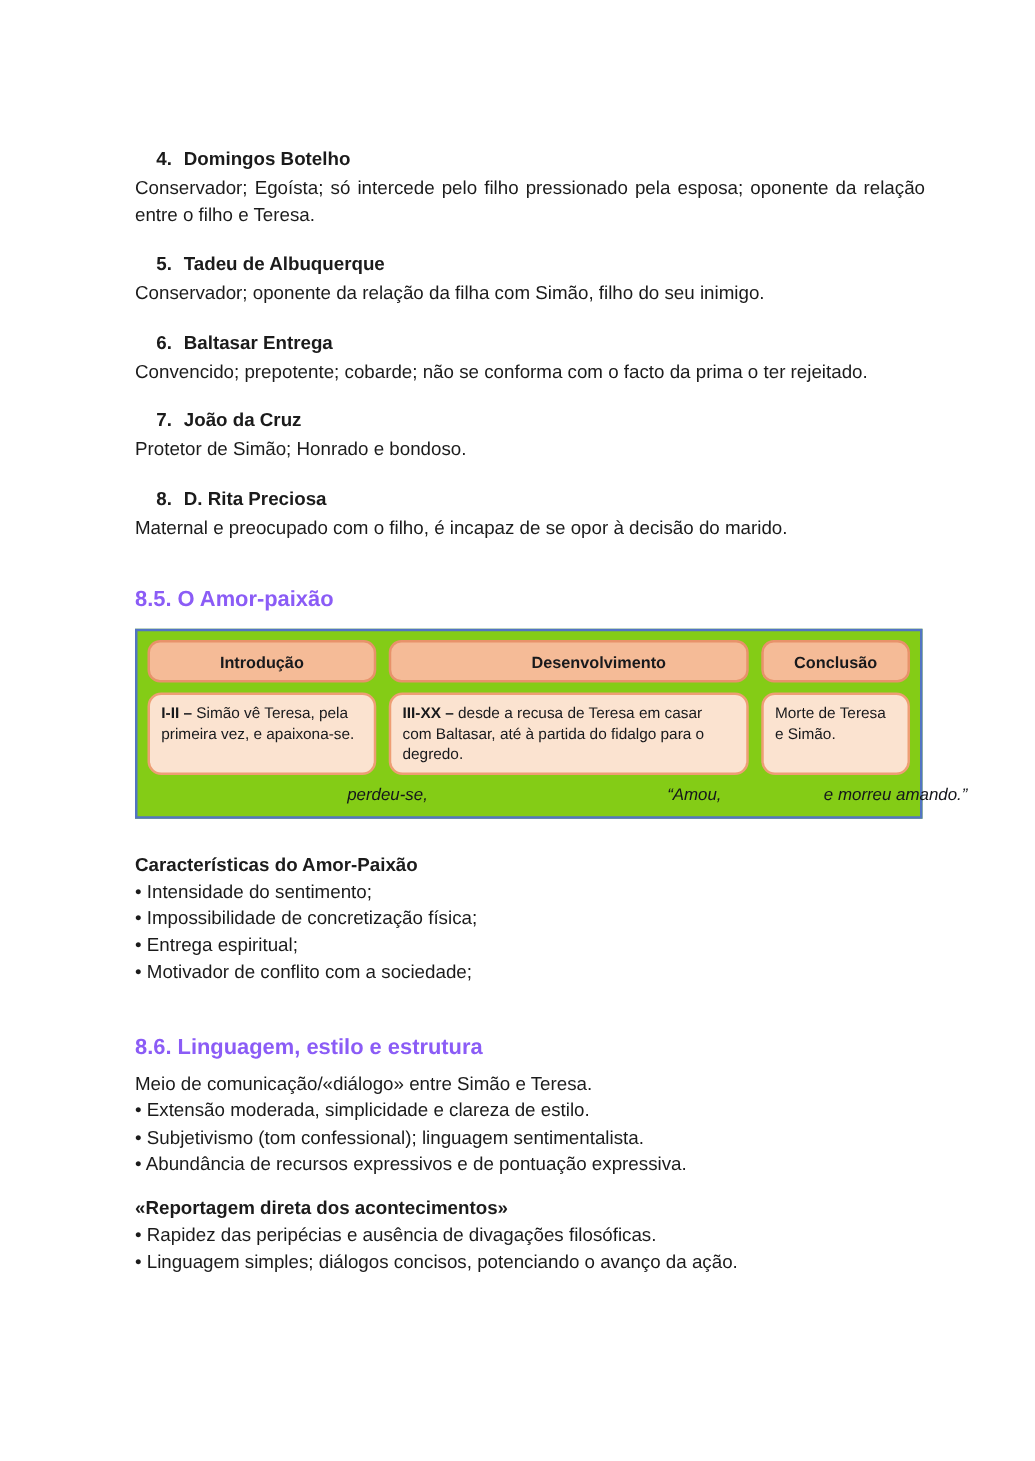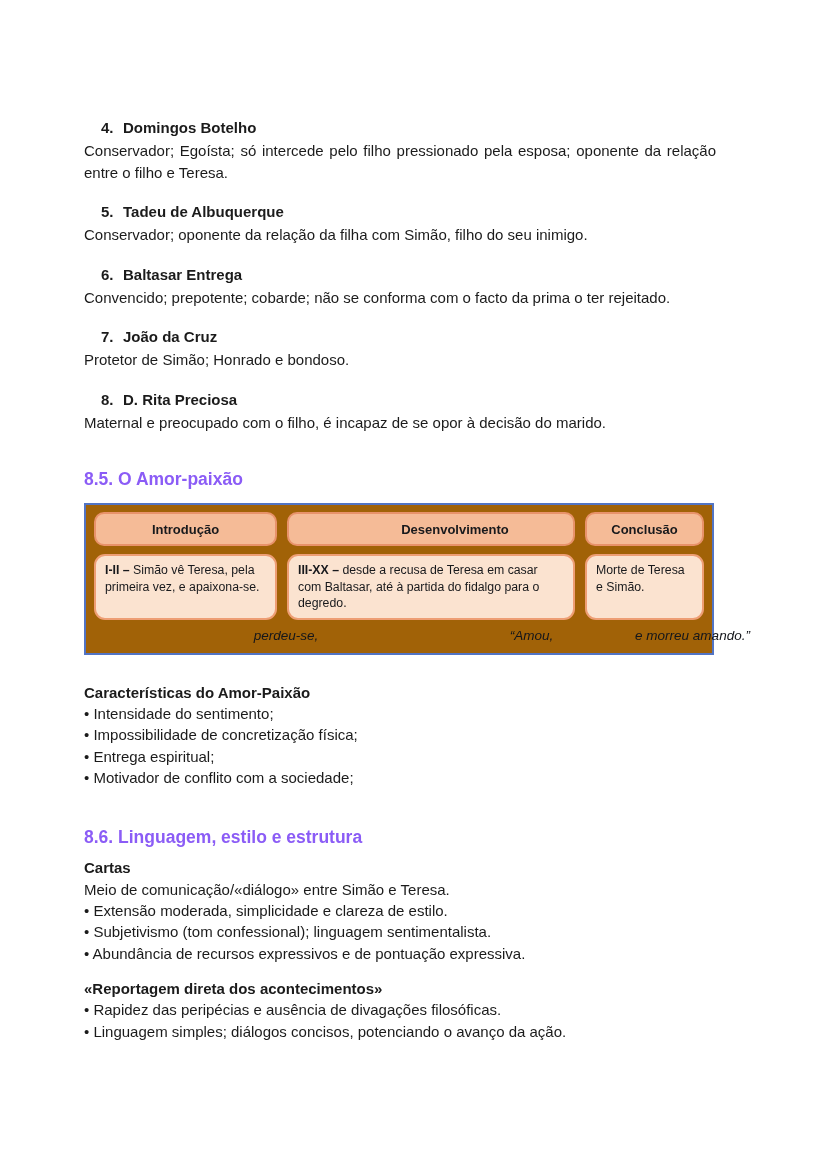--- a/index.html
+++ b/index.html
@@ -2,41 +2,41 @@
 <html lang="pt"><head>
 <meta charset="utf-8">
 <style>
   html,body{margin:0;padding:0;}
   body{
     width:828px;height:1169px;background:#ffffff;
     font-family:"Liberation Sans","DejaVu Sans",sans-serif;
     color:#1b1b1b;-webkit-font-smoothing:antialiased;
   }
   .page{position:relative;width:828px;height:1169px;background:#fff;overflow:hidden;}
-  .content{position:absolute;left:84px;top:0;width:632px;}
+  .content{position:absolute;left:108px;top:0;width:632px;}
 
   
   .char-item{margin-bottom:18px;}
   .char-item:first-child{margin-top:117px;}
   .char-heading{font-weight:bold;font-size:15px;line-height:21px;}
   .char-num{display:inline-block;margin-left:17px;min-width:13px;}
   .char-name{margin-left:9px;}
   .char-desc{margin:2px 0 0 0;font-size:15px;line-height:21.5px;text-align:justify;}
 
   
   .section-title{
     margin:0;font-size:17.5px;line-height:23px;font-weight:bold;color:#8b5cf6;
   }
   .title-85{margin-top:35px;}
   .title-86{margin-top:38px;}
 
   
   .diagram{
     margin-top:12px;width:630px;box-sizing:border-box;
-    border:2px solid #5274c4;background:#a16207;
+    border:2px solid #5274c4;background:#84cc16;
     padding:7px 8px 5px 8px;
   }
   .dg-row{display:flex;gap:10px;width:610px;}
   .dg-col0{width:183px;flex:0 0 183px;}
   .dg-col1{width:288px;flex:0 0 288px;padding-left:48px;}
   .dg-col2{width:119px;flex:0 0 119px;}
   .dg-header{
     box-sizing:border-box;height:34px;display:flex;align-items:center;justify-content:center;
     background:#f5bb97;border:2px solid #e8926a;border-radius:10px;
     font-weight:bold;font-size:13px;color:#18191c;
@@ -126,21 +126,20 @@
       <p class="bold-line">Características do Amor-Paixão</p>
       <p class="body-line">• Intensidade do sentimento;</p>
       <p class="body-line">• Impossibilidade de concretização física;</p>
       <p class="body-line">• Entrega espiritual;</p>
       <p class="body-line">• Motivador de conflito com a sociedade;</p>
     </div>
 
     <h2 class="section-title title-86">8.6. Linguagem, estilo e estrutura</h2>
 
     <div class="cartas">
-      <p class="bold-line">Cartas</p>
       <p class="body-line">Meio de comunicação/«diálogo» entre Simão e Teresa.</p>
       <p class="body-line">• Extensão moderada, simplicidade e clareza de estilo.</p>
       <p class="body-line">• Subjetivismo (tom confessional); linguagem sentimentalista.</p>
       <p class="body-line">• Abundância de recursos expressivos e de pontuação expressiva.</p>
     </div>
 
     <div class="reportagem">
       <p class="bold-line">«Reportagem direta dos acontecimentos»</p>
       <p class="body-line">• Rapidez das peripécias e ausência de divagações filosóficas.</p>
       <p class="body-line">• Linguagem simples; diálogos concisos, potenciando o avanço da ação.</p>

